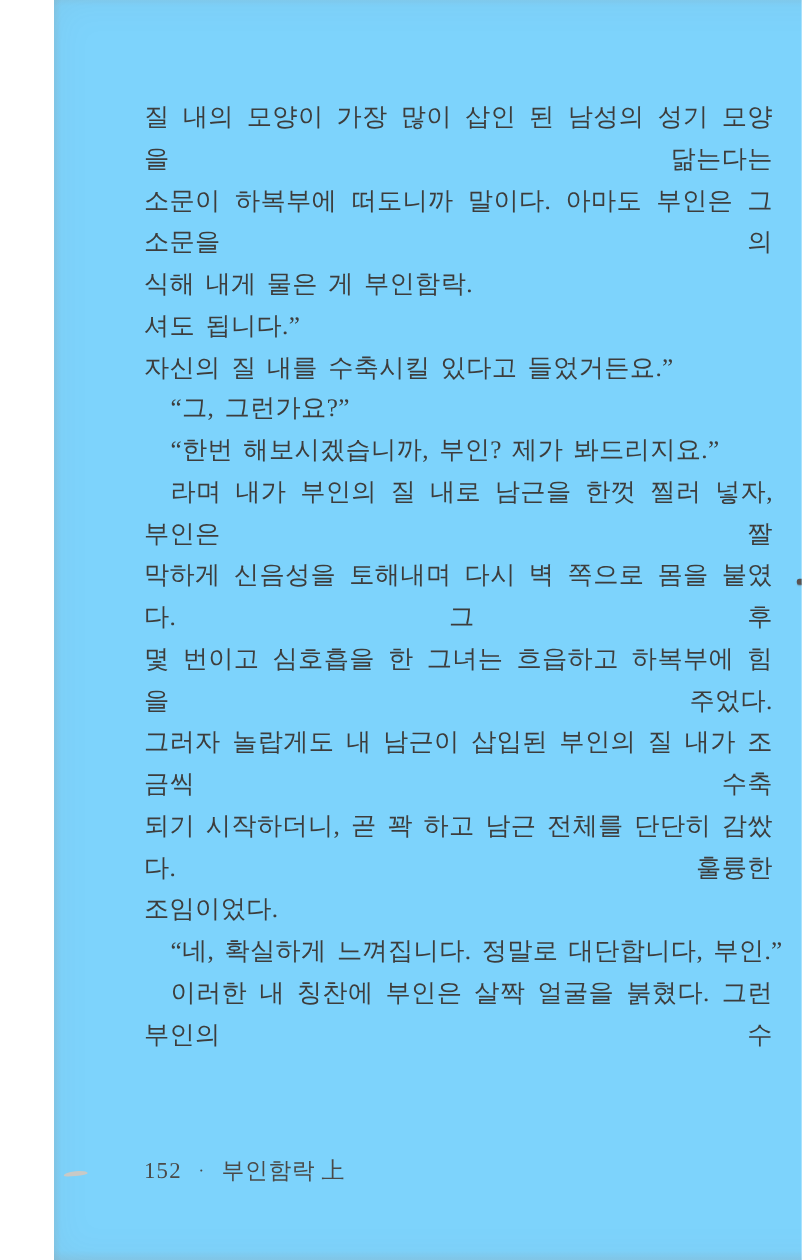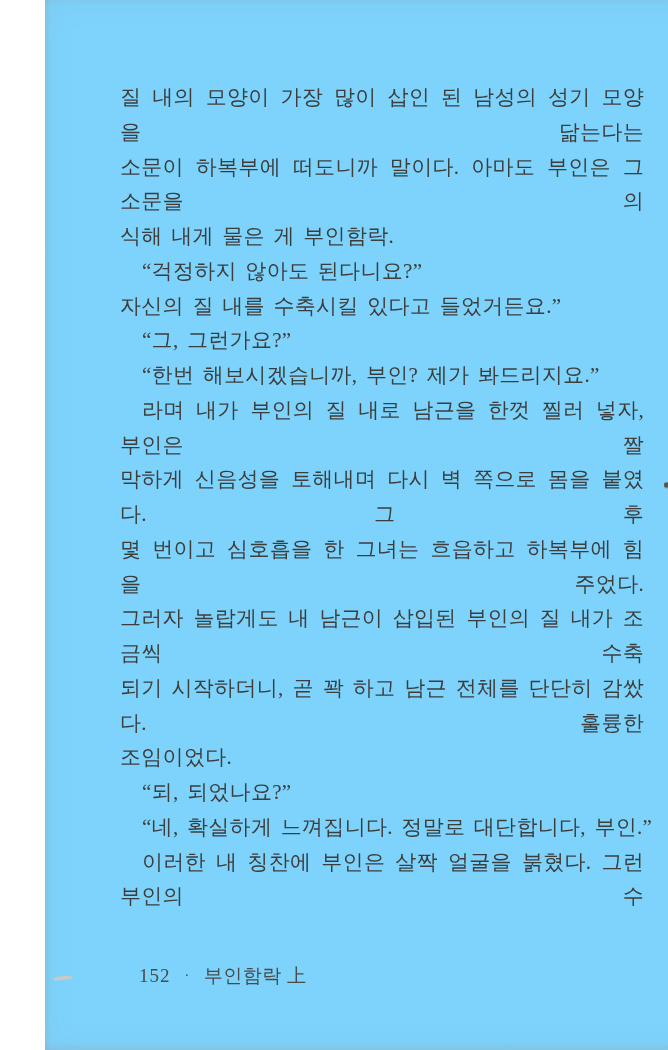--- a/index.html
+++ b/index.html
@@ -50,21 +50,21 @@
   .line.fill {
     white-space: normal;
     text-align-last: justify;
   }
   .line.indent {
     text-indent: 22px;
   }
 
   .footer {
     position: absolute;
-    left: 94px;
+    left: 75px;
     top: 963px;
     color: #4a4a48;
     font-size: 19px;
     letter-spacing: 0.5px;
   }
   .footer .sep {
     display: inline-block;
     margin: 0 14px;
     font-size: 14px;
     vertical-align: 2px;
@@ -101,31 +101,30 @@
 <div class="page">
   <div class="edge-top"></div>
   <div class="edge-left"></div>
   <div class="edge-right"></div>
   <div class="edge-bottom"></div>
 
   <div class="text-block">
       <div class="line fill">질 내의 모양이 가장 많이 삽인 된 남성의 성기 모양을 닮는다는</div>
       <div class="line fill">소문이 하복부에 떠도니까 말이다. 아마도 부인은 그 소문을 의</div>
       <div class="line">식해 내게 물은 게 부인함락.</div>
-      <div class="line indent">“걱정하지 않아도 된다니요?”</div>
+      <div class="line">셔도 됩니다.”</div>
       <div class="line">자신의 질 내를 수축시킬 있다고 들었거든요.”</div>
       <div class="line indent">“그, 그런가요?”</div>
       <div class="line indent">“한번 해보시겠습니까, 부인? 제가 봐드리지요.”</div>
       <div class="line indent fill">라며 내가 부인의 질 내로 남근을 한껏 찔러 넣자, 부인은 짤</div>
       <div class="line fill">막하게 신음성을 토해내며 다시 벽 쪽으로 몸을 붙였다. 그 후</div>
       <div class="line fill">몇 번이고 심호흡을 한 그녀는 흐읍하고 하복부에 힘을 주었다.</div>
       <div class="line fill">그러자 놀랍게도 내 남근이 삽입된 부인의 질 내가 조금씩 수축</div>
       <div class="line fill">되기 시작하더니, 곧 꽉 하고 남근 전체를 단단히 감쌌다. 훌륭한</div>
       <div class="line">조임이었다.</div>
-      <div class="line indent">“되, 되었나요?”</div>
       <div class="line indent">“네, 확실하게 느껴집니다. 정말로 대단합니다, 부인.”</div>
       <div class="line indent fill">이러한 내 칭찬에 부인은 살짝 얼굴을 붉혔다. 그런 부인의 수</div>
     </div>
 
   <div class="footer">
     <span class="num">152</span><span class="sep">·</span><span class="title">부인함락 上</span>
   </div>
 
   <div class="smudge"></div>
   <div class="edge-mark"></div>

